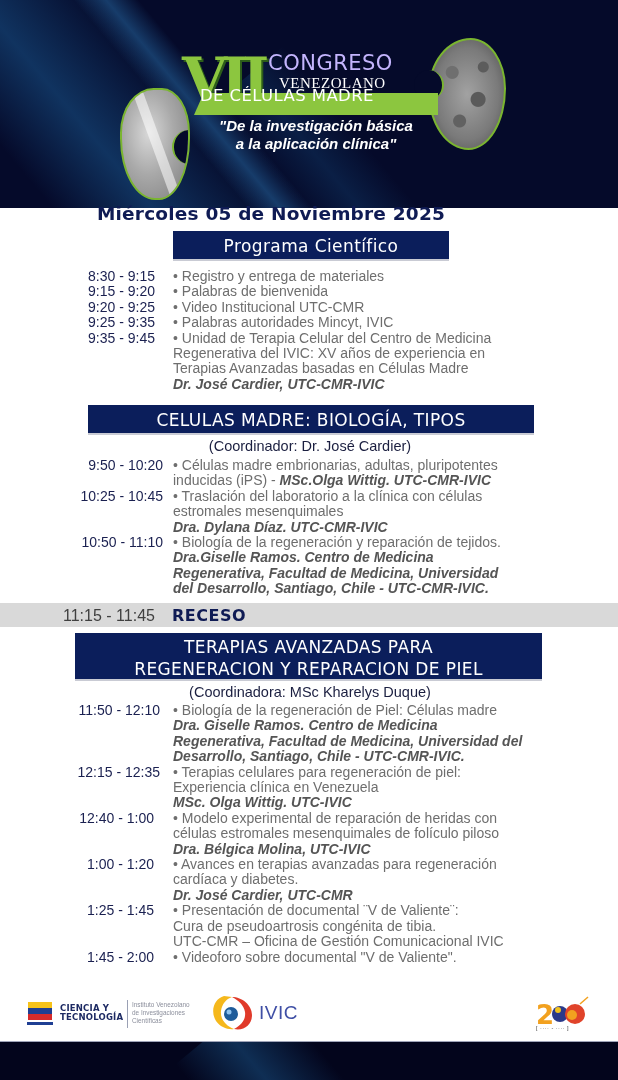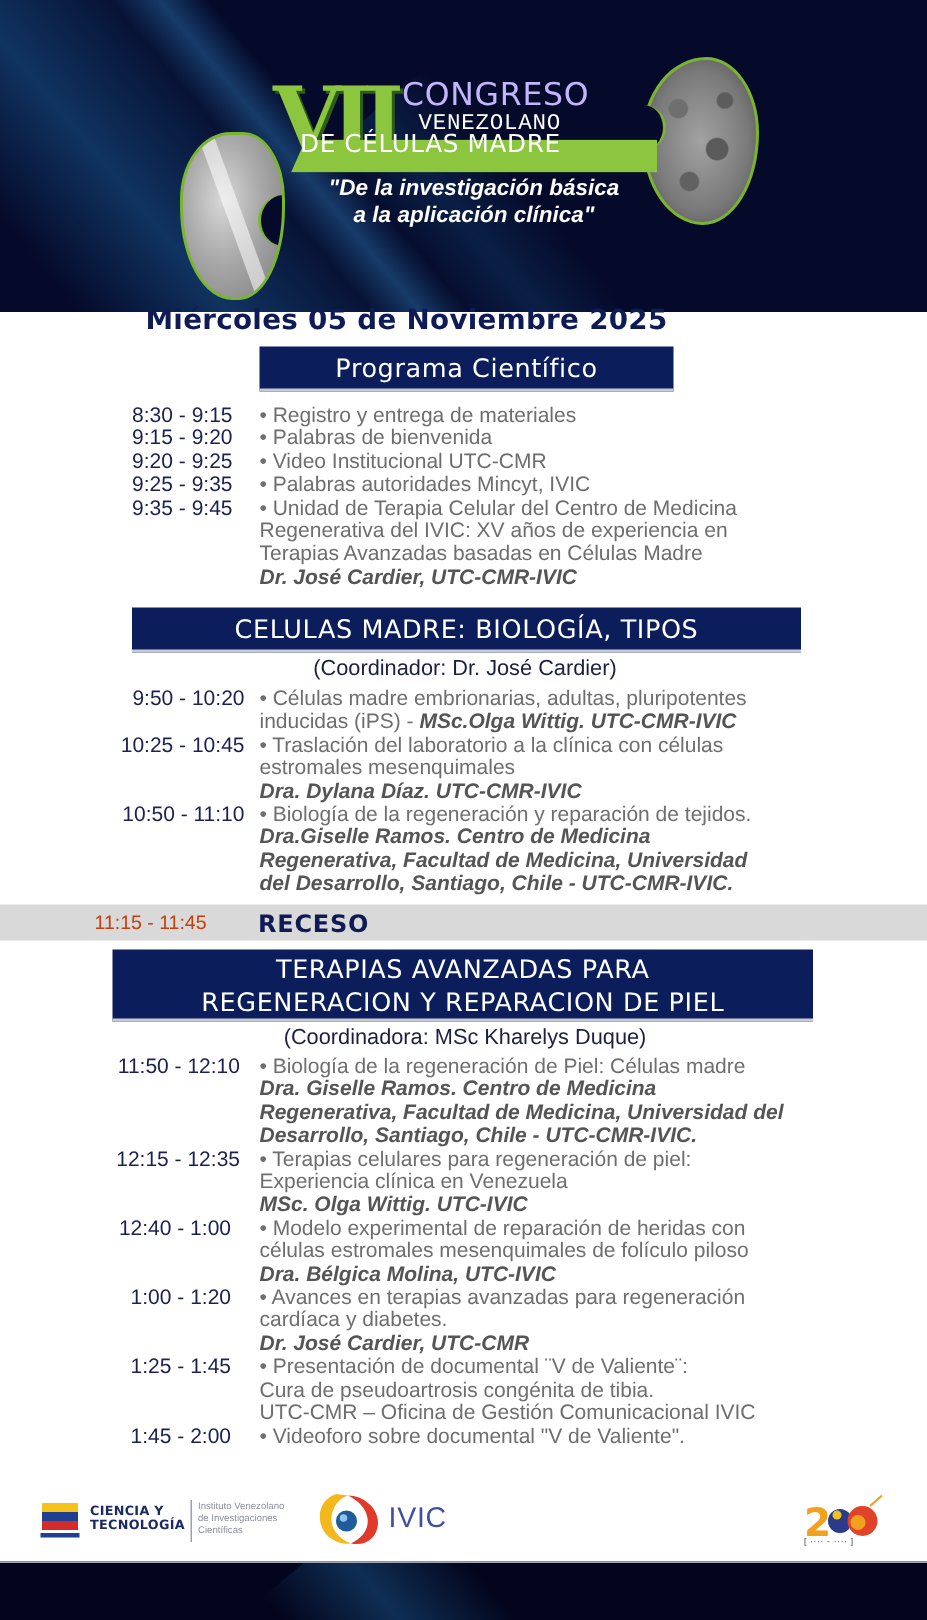--- a/index.html
+++ b/index.html
@@ -63,21 +63,21 @@
     text-shadow: 2px 2px 0 #2d5d1a;
   }
   .congreso {
     position: absolute; left: 268px; top: 52px;
     color: #c4b5fd; font-size: 21px; font-weight: normal; letter-spacing: 0.5px; line-height: 22px;
     font-family: "DejaVu Sans", sans-serif;
   }
   .venezolano {
     position: absolute; left: 279px; top: 74px;
     color: #ffffff; font-size: 15px; letter-spacing: 0.5px; line-height: 18px;
-    font-family: Liberation Mono, monospace;
+    font-family: Liberation Serif, serif;
   }
   .green-bar {
     position: absolute; left: 194px; top: 93px; width: 244px; height: 22px;
     background: #8cc63f;
     clip-path: polygon(4% 0, 100% 0, 100% 100%, 0 100%);
   }
   .celulas {
     position: absolute; left: 200px; top: 86px; width: 236px;
     color: #ffffff; font-size: 16.5px; line-height: 20px; letter-spacing: 0.4px;
     font-family: "DejaVu Sans", sans-serif; white-space: nowrap;
@@ -130,21 +130,21 @@
 
   .agenda-3 { top: 703px; }
   .agenda-3 .time { width: 160px; }
   .agenda-3 .desc { padding-left: 13px; }
   .agenda-3 .time.short { padding-right: 6px; }
 
   .receso-band {
     position: absolute; left: 0; top: 603px; width: 618px; height: 24px;
     background: #d9d9d9;
   }
-  .receso-time { position: absolute; left: 63px; top: 4px; font-size: 13px; color: #c2410c; }
+  .receso-time { position: absolute; left: 63px; top: 4px; font-size: 16px; color: #404040; }
   .receso-label {
     position: absolute; left: 172px; top: 3px; font-family: "DejaVu Sans", sans-serif;
     font-weight: bold; font-size: 16px; color: #0f1b54; letter-spacing: 0.5px;
   }
 
   
   .logos { position: absolute; left: 0; top: 990px; width: 618px; height: 50px; }
   .flag-logo {
     position: absolute; left: 28px; top: 12px; width: 24px; height: 18px;
   }

